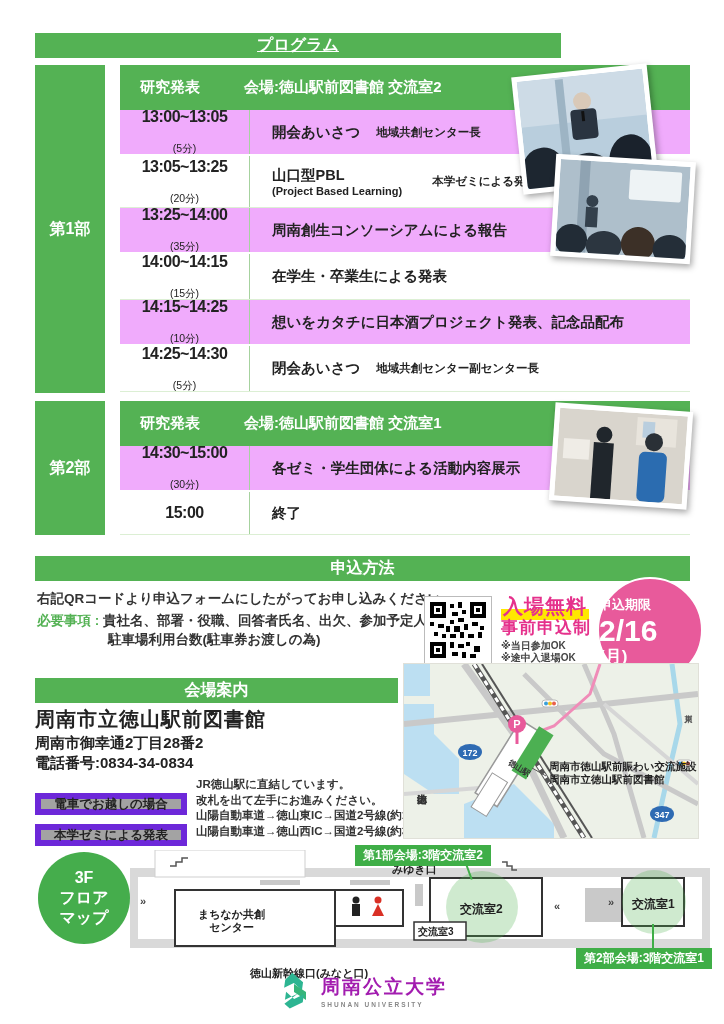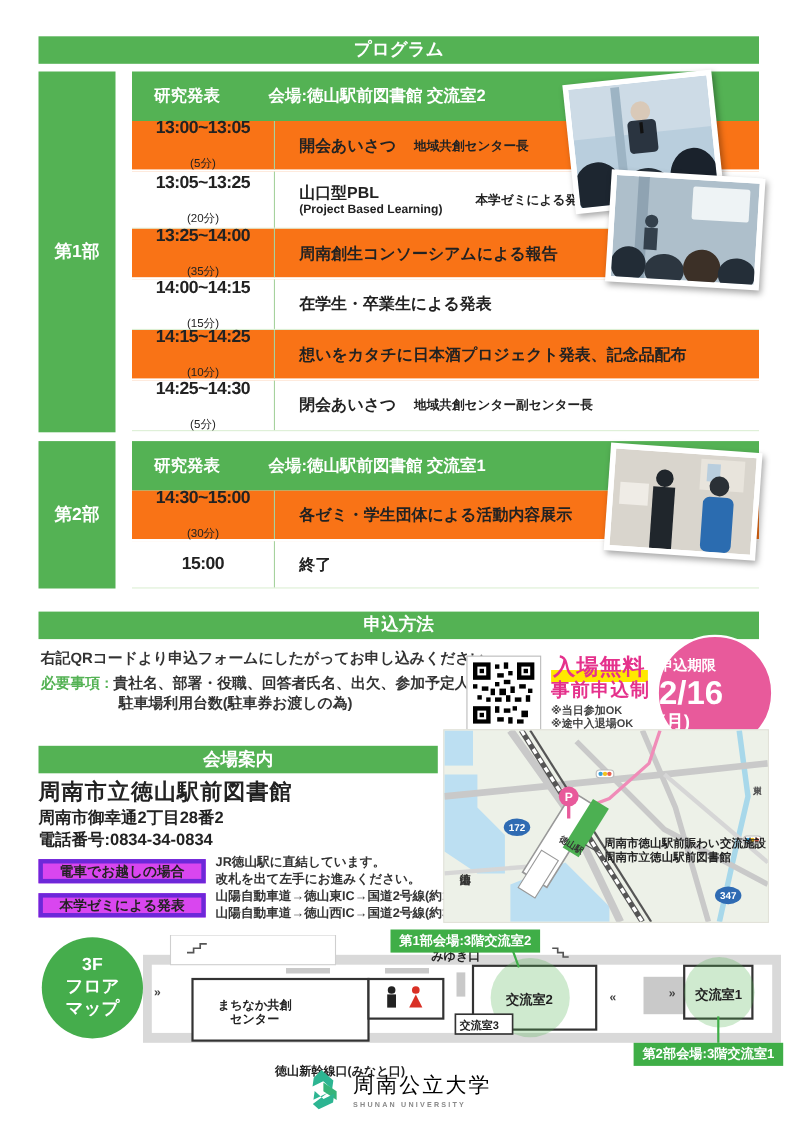--- a/index.html
+++ b/index.html
@@ -10,21 +10,21 @@
   .greenbar { position:absolute; background:#54b254; color:#fff; font-weight:bold;
               font-size:16px; display:flex; align-items:center; justify-content:center; }
 
   
   .part-side { position:absolute; left:35px; width:70px; background:#54b254; color:#fff;
                font-weight:bold; font-size:16px; display:flex; align-items:center; justify-content:center; }
   .ptable { position:absolute; left:120px; width:570px; }
   .phead { height:45px; background:#54b254; color:#fff; display:flex; align-items:center; gap:44px;
            padding-left:20px; font-weight:bold; font-size:15px; }
   .prow { display:flex; align-items:center; border-bottom:2px solid #fff; }
-  .prow.g { background:#f97316; }
+  .prow.g { background:#f0abfc; }
   .prow.w { background:#fff; border-bottom:1px solid #dcefd4; }
   .tcell { width:130px; flex:0 0 130px; text-align:center; border-right:1px solid #a6d29e; align-self:stretch;
            display:flex; flex-direction:column; justify-content:center; }
   .time { font-weight:bold; font-size:16px; letter-spacing:-0.5px; }
   .dur { font-size:10.5px; margin-top:16px; }
   .dcell { flex:1; padding-left:22px; display:flex; align-items:center; }
   .ttl { font-weight:bold; font-size:14.5px; }
   .ttl2 { font-weight:bold; font-size:11px; line-height:1.1; }
   .sub { font-weight:bold; font-size:11.5px; margin-left:16px; }
 
@@ -44,50 +44,50 @@
               background:#e85a9b; color:#fff; text-align:center; border:2px solid #fff;
               display:flex; flex-direction:column; align-items:flex-start; justify-content:center; }
   .dl1 { font-size:13px; font-weight:bold; }
   .dl2 { font-size:30px; font-weight:bold; line-height:1; margin:2px 0; }
   .dl3 { font-size:17px; font-weight:bold; line-height:1; }
 
   
   .vname { position:absolute; left:35px; top:706px; font-size:20px; font-weight:bold; letter-spacing:1px; }
   .vaddr { position:absolute; left:35px; top:734px; font-size:15px; font-weight:bold; }
   .vtel  { position:absolute; left:35px; top:754px; font-size:15px; font-weight:bold; }
-  .vbox { position:absolute; left:35px; width:152px; height:22px; border:4px solid #6d28d9; font-size:12.5px;
-          font-weight:bold; display:flex; align-items:center; justify-content:center; background:#d946ef; }
+  .vbox { position:absolute; left:35px; width:152px; height:22px; border:6px solid #6d28d9; font-size:12.5px;
+          font-weight:bold; display:flex; align-items:center; justify-content:center; background:#a3a3a3;margin-top:12px; }
   .vtxt { position:absolute; left:196px; font-size:11.5px; font-weight:bold; line-height:1.4; color:#333; }
 
   .mapwrap { position:absolute; left:403px; top:663px; width:296px; height:176px; background:#edf1e8;
              border:1px solid #e0e0d8; }
 
   
   .fcircle { position:absolute; left:38px; top:852px; width:92px; height:92px; border-radius:50%;
              background:#45ad4c; color:#fff; font-weight:bold; font-size:16px; text-align:center;
              display:flex; flex-direction:column; align-items:center; justify-content:center; line-height:1.25; }
   .plan { position:absolute; left:130px; top:850px; width:580px; height:110px; }
   .ftag { position:absolute; background:#3fae47; color:#fff; font-weight:bold; font-size:12px;
           padding:2px 8px; white-space:nowrap; }
   .leader { position:absolute; background:#3fae47; }
 
   .planlabel { position:absolute; font-weight:bold; color:#222; white-space:nowrap; }
 
   
   .footer { position:absolute; left:0; top:972px; width:724px; display:flex; align-items:center;
             justify-content:center; gap:10px; }
-  .uname { font-size:19px; font-weight:normal; color:#000000; letter-spacing:2px; }
+  .uname { font-size:19px; font-weight:bold; color:#a21caf; letter-spacing:2px; }
   .uen { font-size:6.5px; font-weight:bold; color:#888; letter-spacing:2px; margin-top:1px; }
 </style>
 </head>
 <body>
 
 <div class="page">
 
-  <div class="greenbar" style="left:35px; top:33px; width:655px; height:25px;">
+  <div class="greenbar" style="left:35px; top:33px; width:526px; height:25px;text-decoration:underline;">
     <span>プログラム</span>
   </div>
 
   <div class="part-side" style="top:65px; height:328px;">
     <span>第1部</span>
   </div>
   <div class="ptable" style="top:65px;">
     <div class="phead">
       <span>研究発表</span>
       <span>会場:徳山駅前図書館 交流室2</span>

